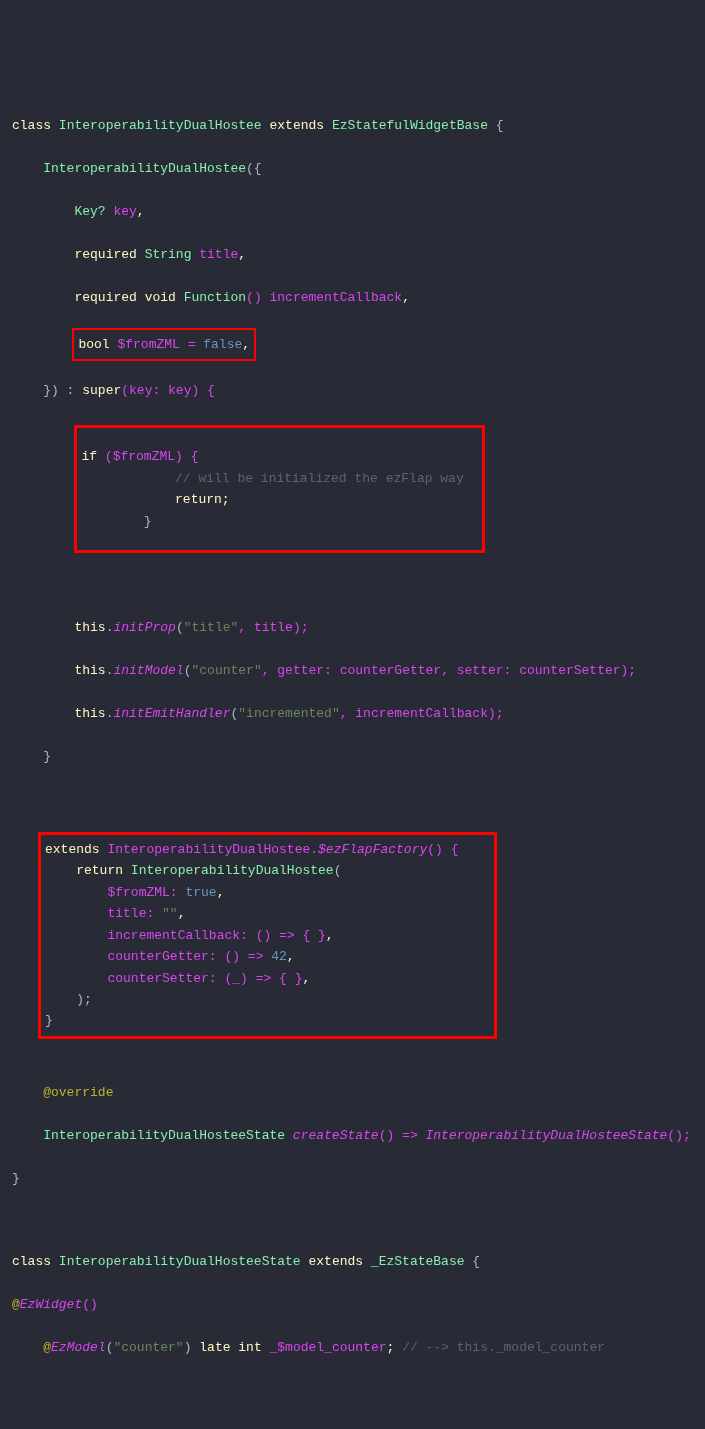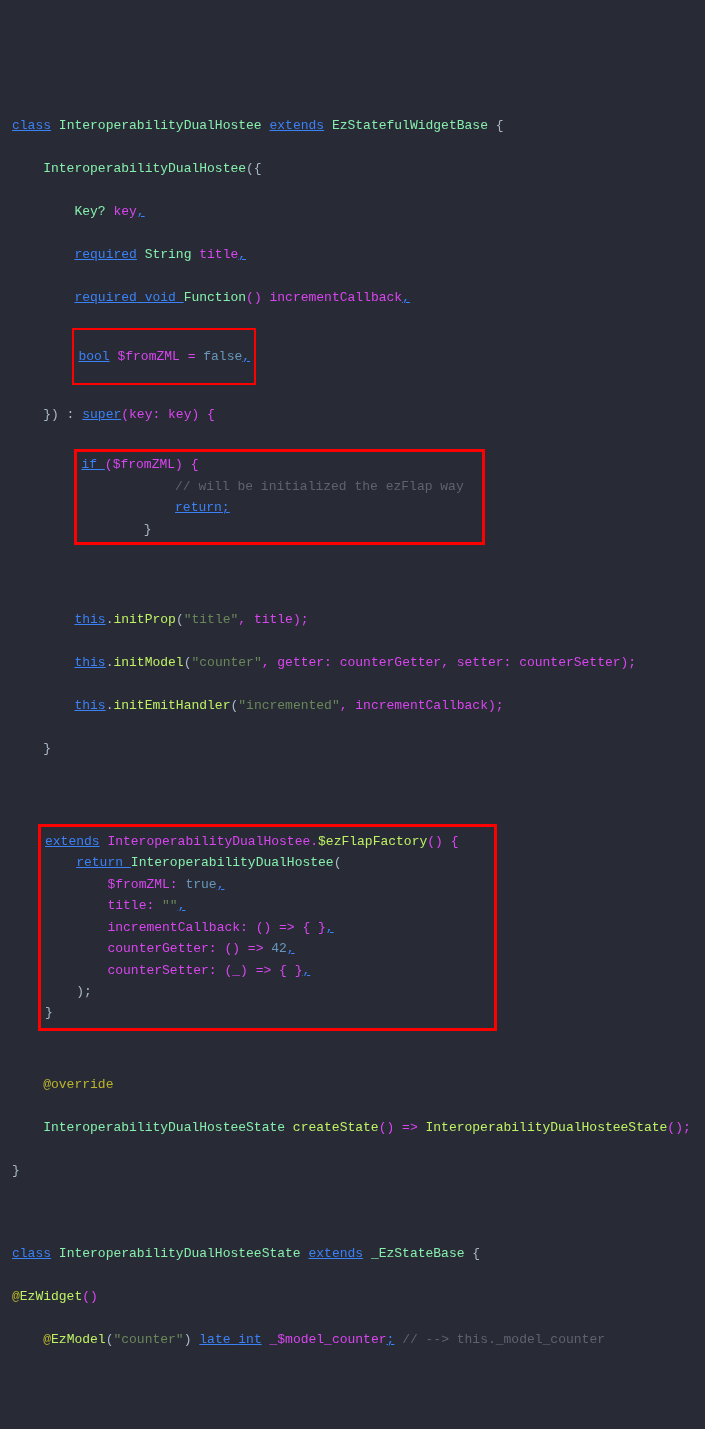--- a/index.html
+++ b/index.html
@@ -7,43 +7,43 @@
     padding: 8px 12px;
     background: #282a36;
     font-family: "Menlo", "Consolas", "Courier New", monospace;
     font-size: 13px;
     line-height: 1.65;
     color: #8a8fa3;
     white-space: pre;
     width: 705px;
     box-sizing: border-box;
   }
-  .decl  { color: #3b82f6; text-decoration: underline; }    
+  .decl  { color: #fef9c3; }    
   .type  { color: #86efac; }    
   .plain { color: #d946ef; text-align: center; }
-  .fn    { color: #bef264; }    
+  .fn    { color: #d946ef; font-style: italic; }    
   .str   { color: #6a8759; }    
   .num   { color: #6897bb; }    
   .cm    { color: #5e6370; }    
   .ann   { color: #bbb529; }    
   .punct { color: #a9b7c6; }
   .hlpink{
     background:#eeb0e0;
     color:#1a1a1a;
     font-style: italic;
   }
   .redbox{
     box-shadow: 0 0 0 2px #ff0000;
     display:inline-block;
-    padding: 16px 4px;
+    padding: 4px 4px;
   }
   .redblock{
     border: 3px solid #ff0000;
     display:inline-block;
-    padding: 2px 4px;
+    padding: 18px 4px;
     margin: 2px 0;
   }
   .line { display:block; min-height: 1.5em;}
 </style>
 </head>
 <body>
 
 
 
 <div>

